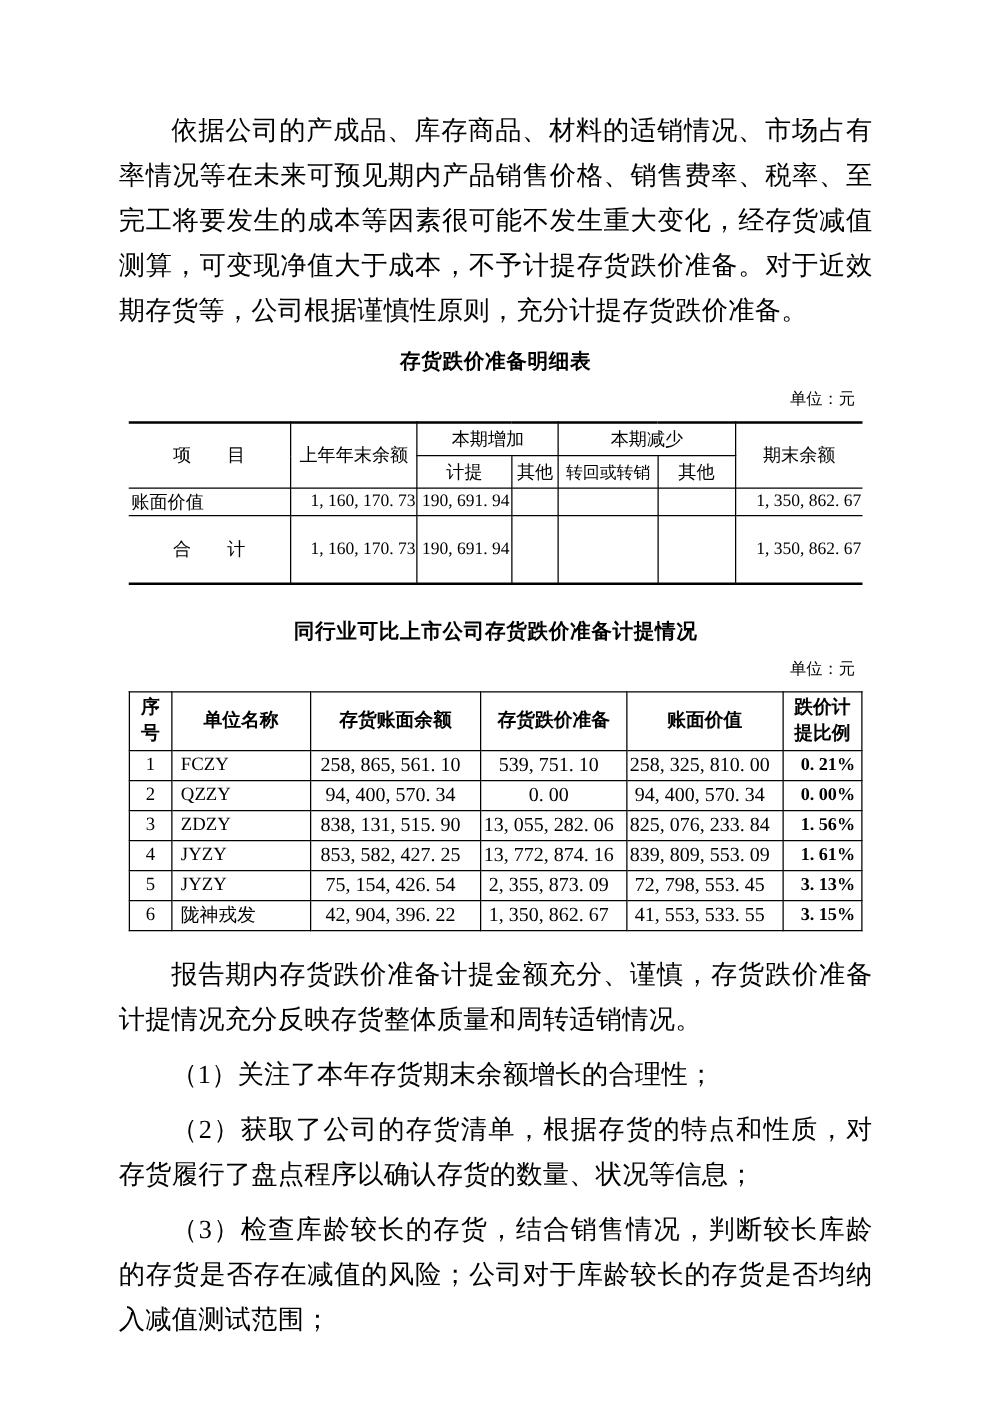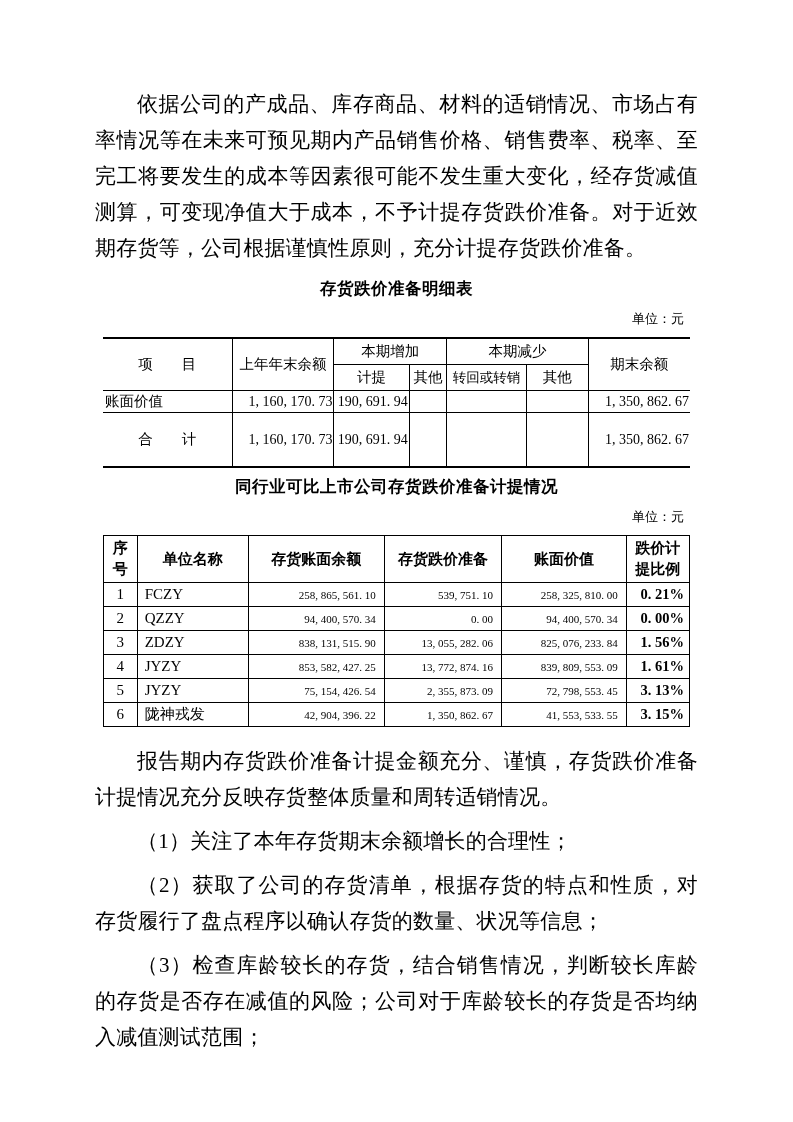--- a/index.html
+++ b/index.html
@@ -33,21 +33,21 @@
   .t1 .hc-small{font-size:13.5px;}
   .t1 .dl{height:21px;text-align:left;padding:0 2px;white-space:nowrap;}
   .t1 .dc{height:21px;text-align:center;padding:16px 2px;white-space:nowrap;}
   .t1 .dn{height:21px;text-align:right;padding:0 1px;white-space:nowrap;font-size:14px;}
   
   .t2{font-size:15px;border:1.5px solid #000;}
   .t2 td{border:1.5px solid #000;}
   .t2 .hc{font-weight:700;text-align:center;height:46px;padding:0 4px;line-height:21px;}
   .t2 .dc{height:23px;text-align:center;padding:0 2px;}
   .t2 .dl{height:23px;text-align:left;padding:0 0 0 7px;}
-  .t2 .dn{height:23px;text-align:right;padding:0 8px 0 0;white-space:nowrap;font-size:11px;margin-left:47px;}
+  .t2 .dn{height:23px;text-align:center;padding:0 8px 0 0;white-space:nowrap;font-size:16px;margin-left:47px;}
   .t2 .dp{height:23px;text-align:right;padding:0 5px 0 0;white-space:nowrap;font-size:14.5px;font-weight:bold;}
   .audit-heading{
     margin:14px 0 8px 0;font-size:15.5px;font-weight:700;
     line-height:36px;text-indent:2em;
   }
   .spacer-sm{height:6px;}
 </style>
 </head>
 <body>
 
@@ -96,21 +96,21 @@
       <td class="dn">1, 160, 170. 73</td>
       <td class="dn">190, 691. 94</td>
       <td class="dn"></td>
       <td class="dn"></td>
       <td class="dn"></td>
       <td class="dn">1, 350, 862. 67</td>
     </tr>
   </tbody>
     </table>
 
-  <div class="table-title" style="margin-top:6px;">同行业可比上市公司存货跌价准备计提情况</div>
+  <div class="table-title" style="margin-top:24px;">同行业可比上市公司存货跌价准备计提情况</div>
   <div class="unit-row">单位：元</div>
 
   <table class="t2">
     <colgroup>
       <col style="width:33px">
         <col style="width:109px">
         <col style="width:133px">
       <col style="width:115px">
         <col style="width:122px">
         <col style="width:62px">

